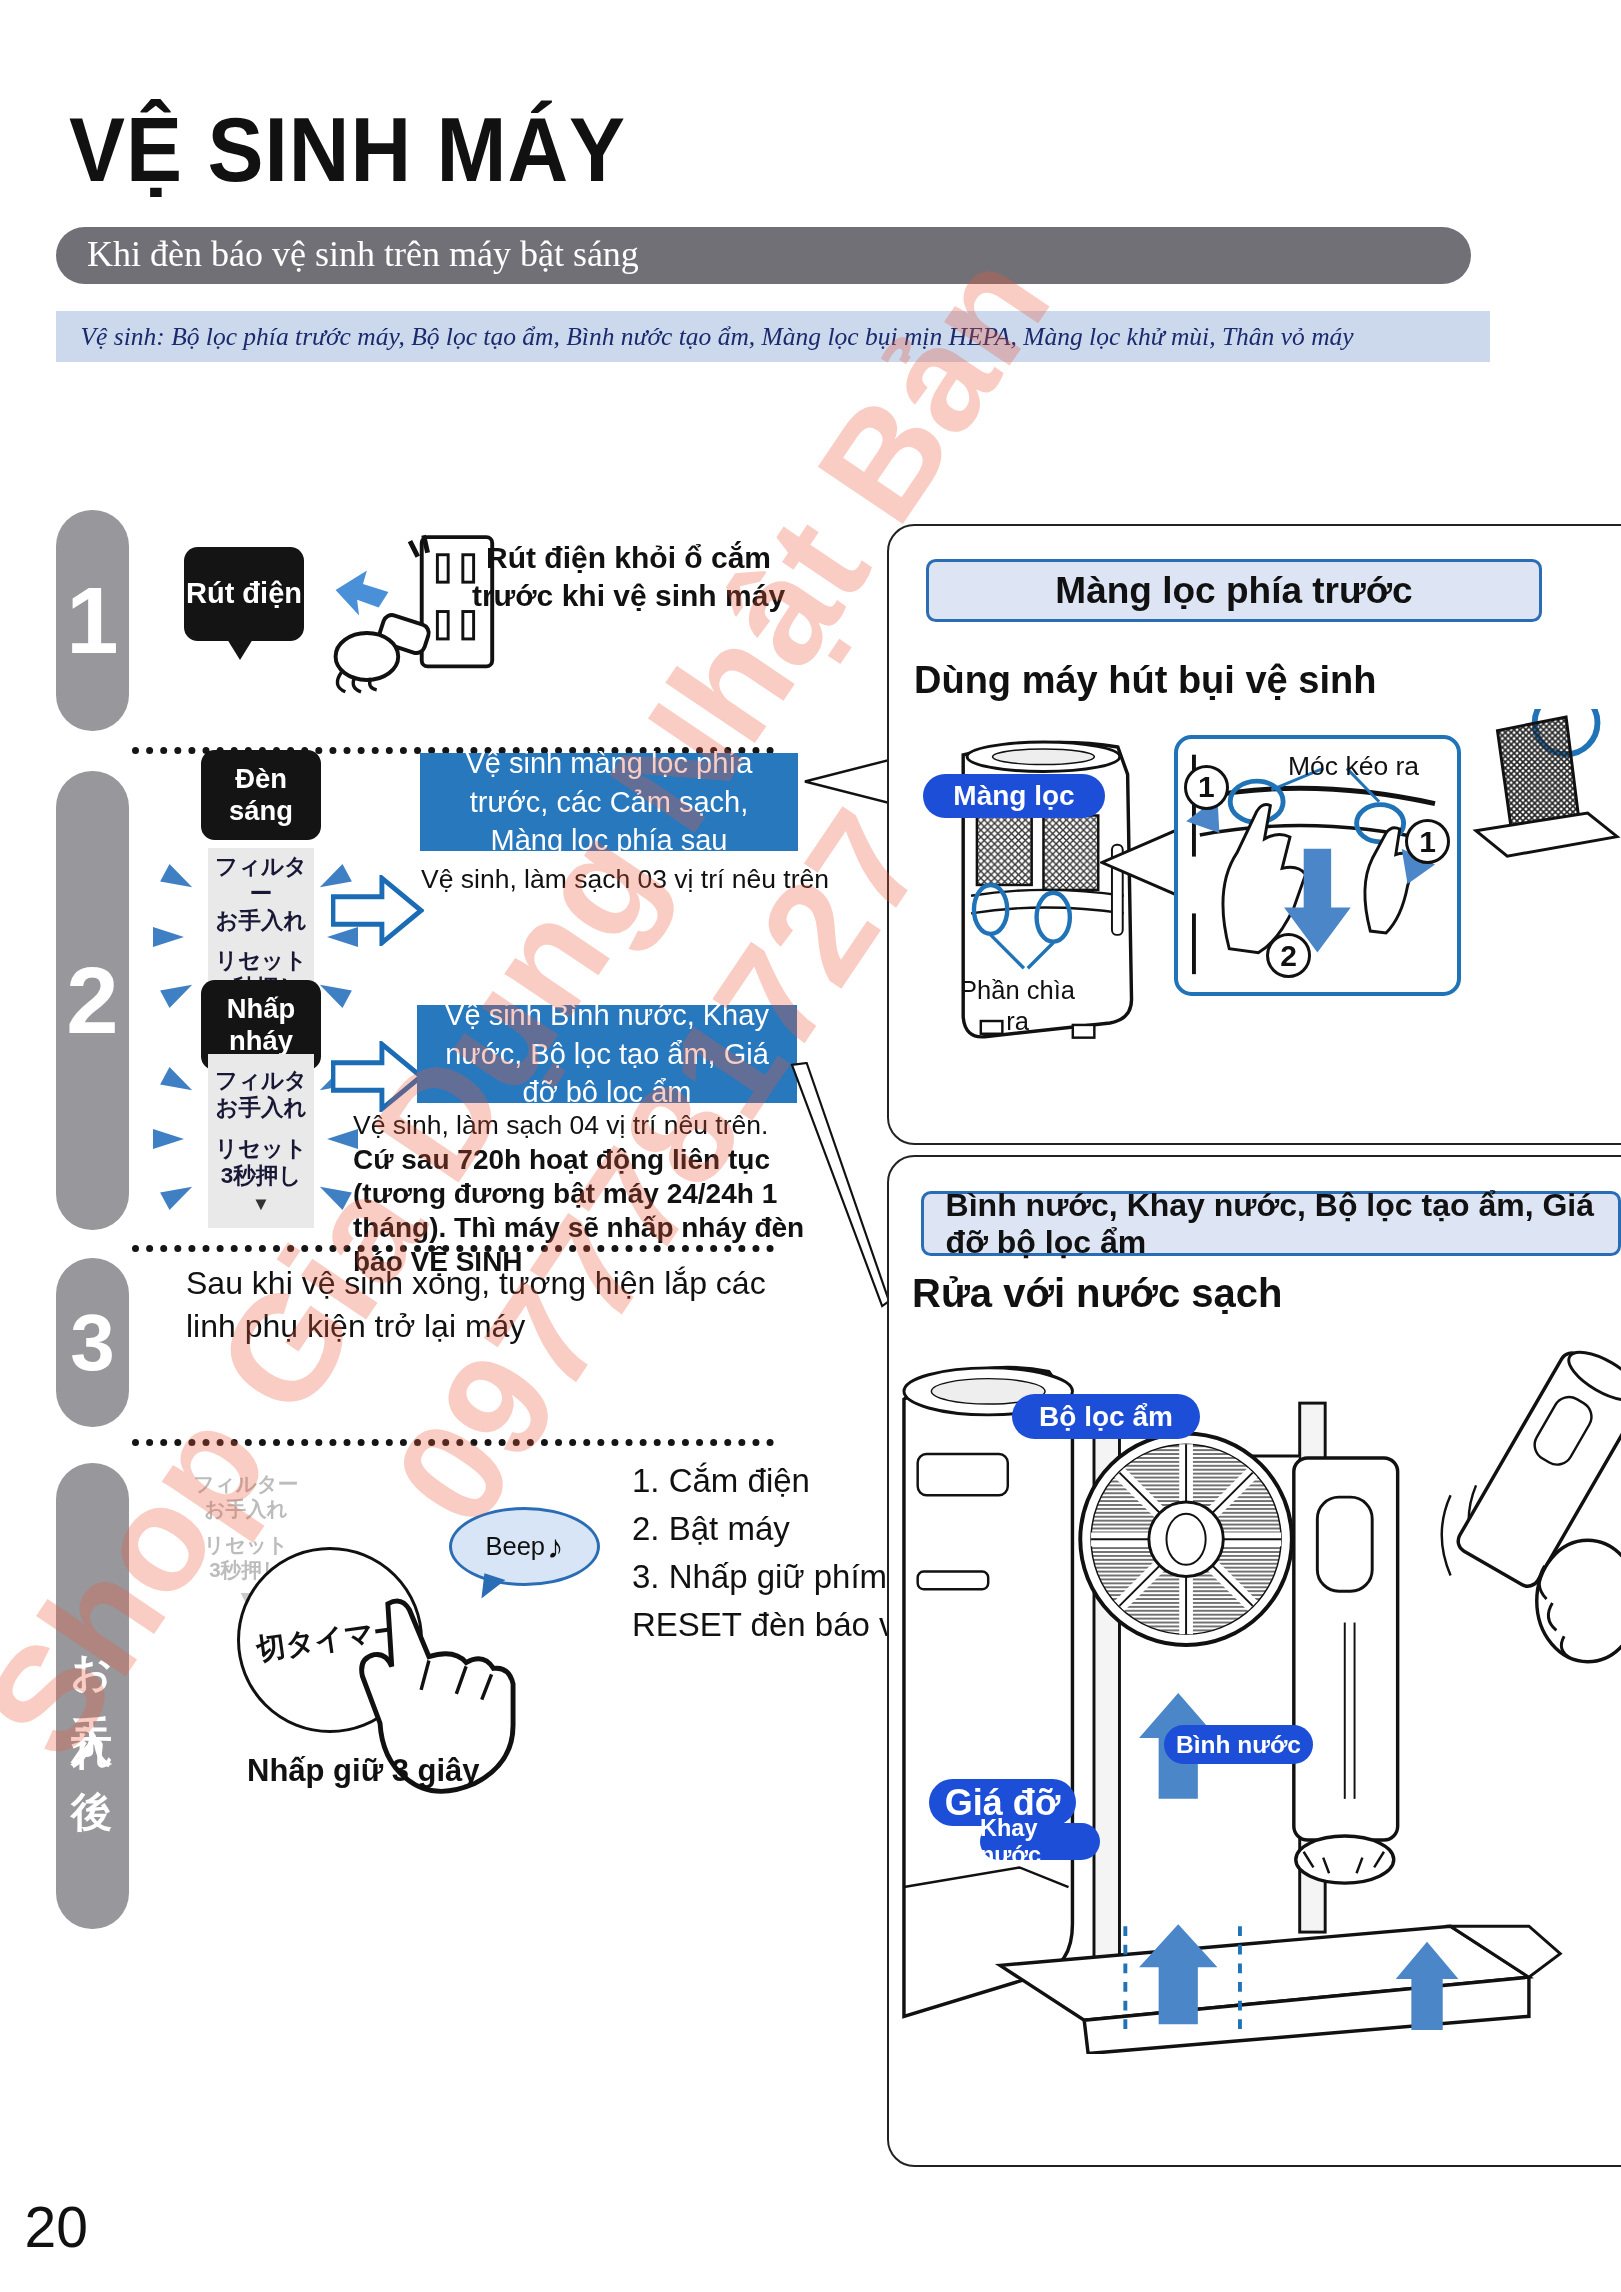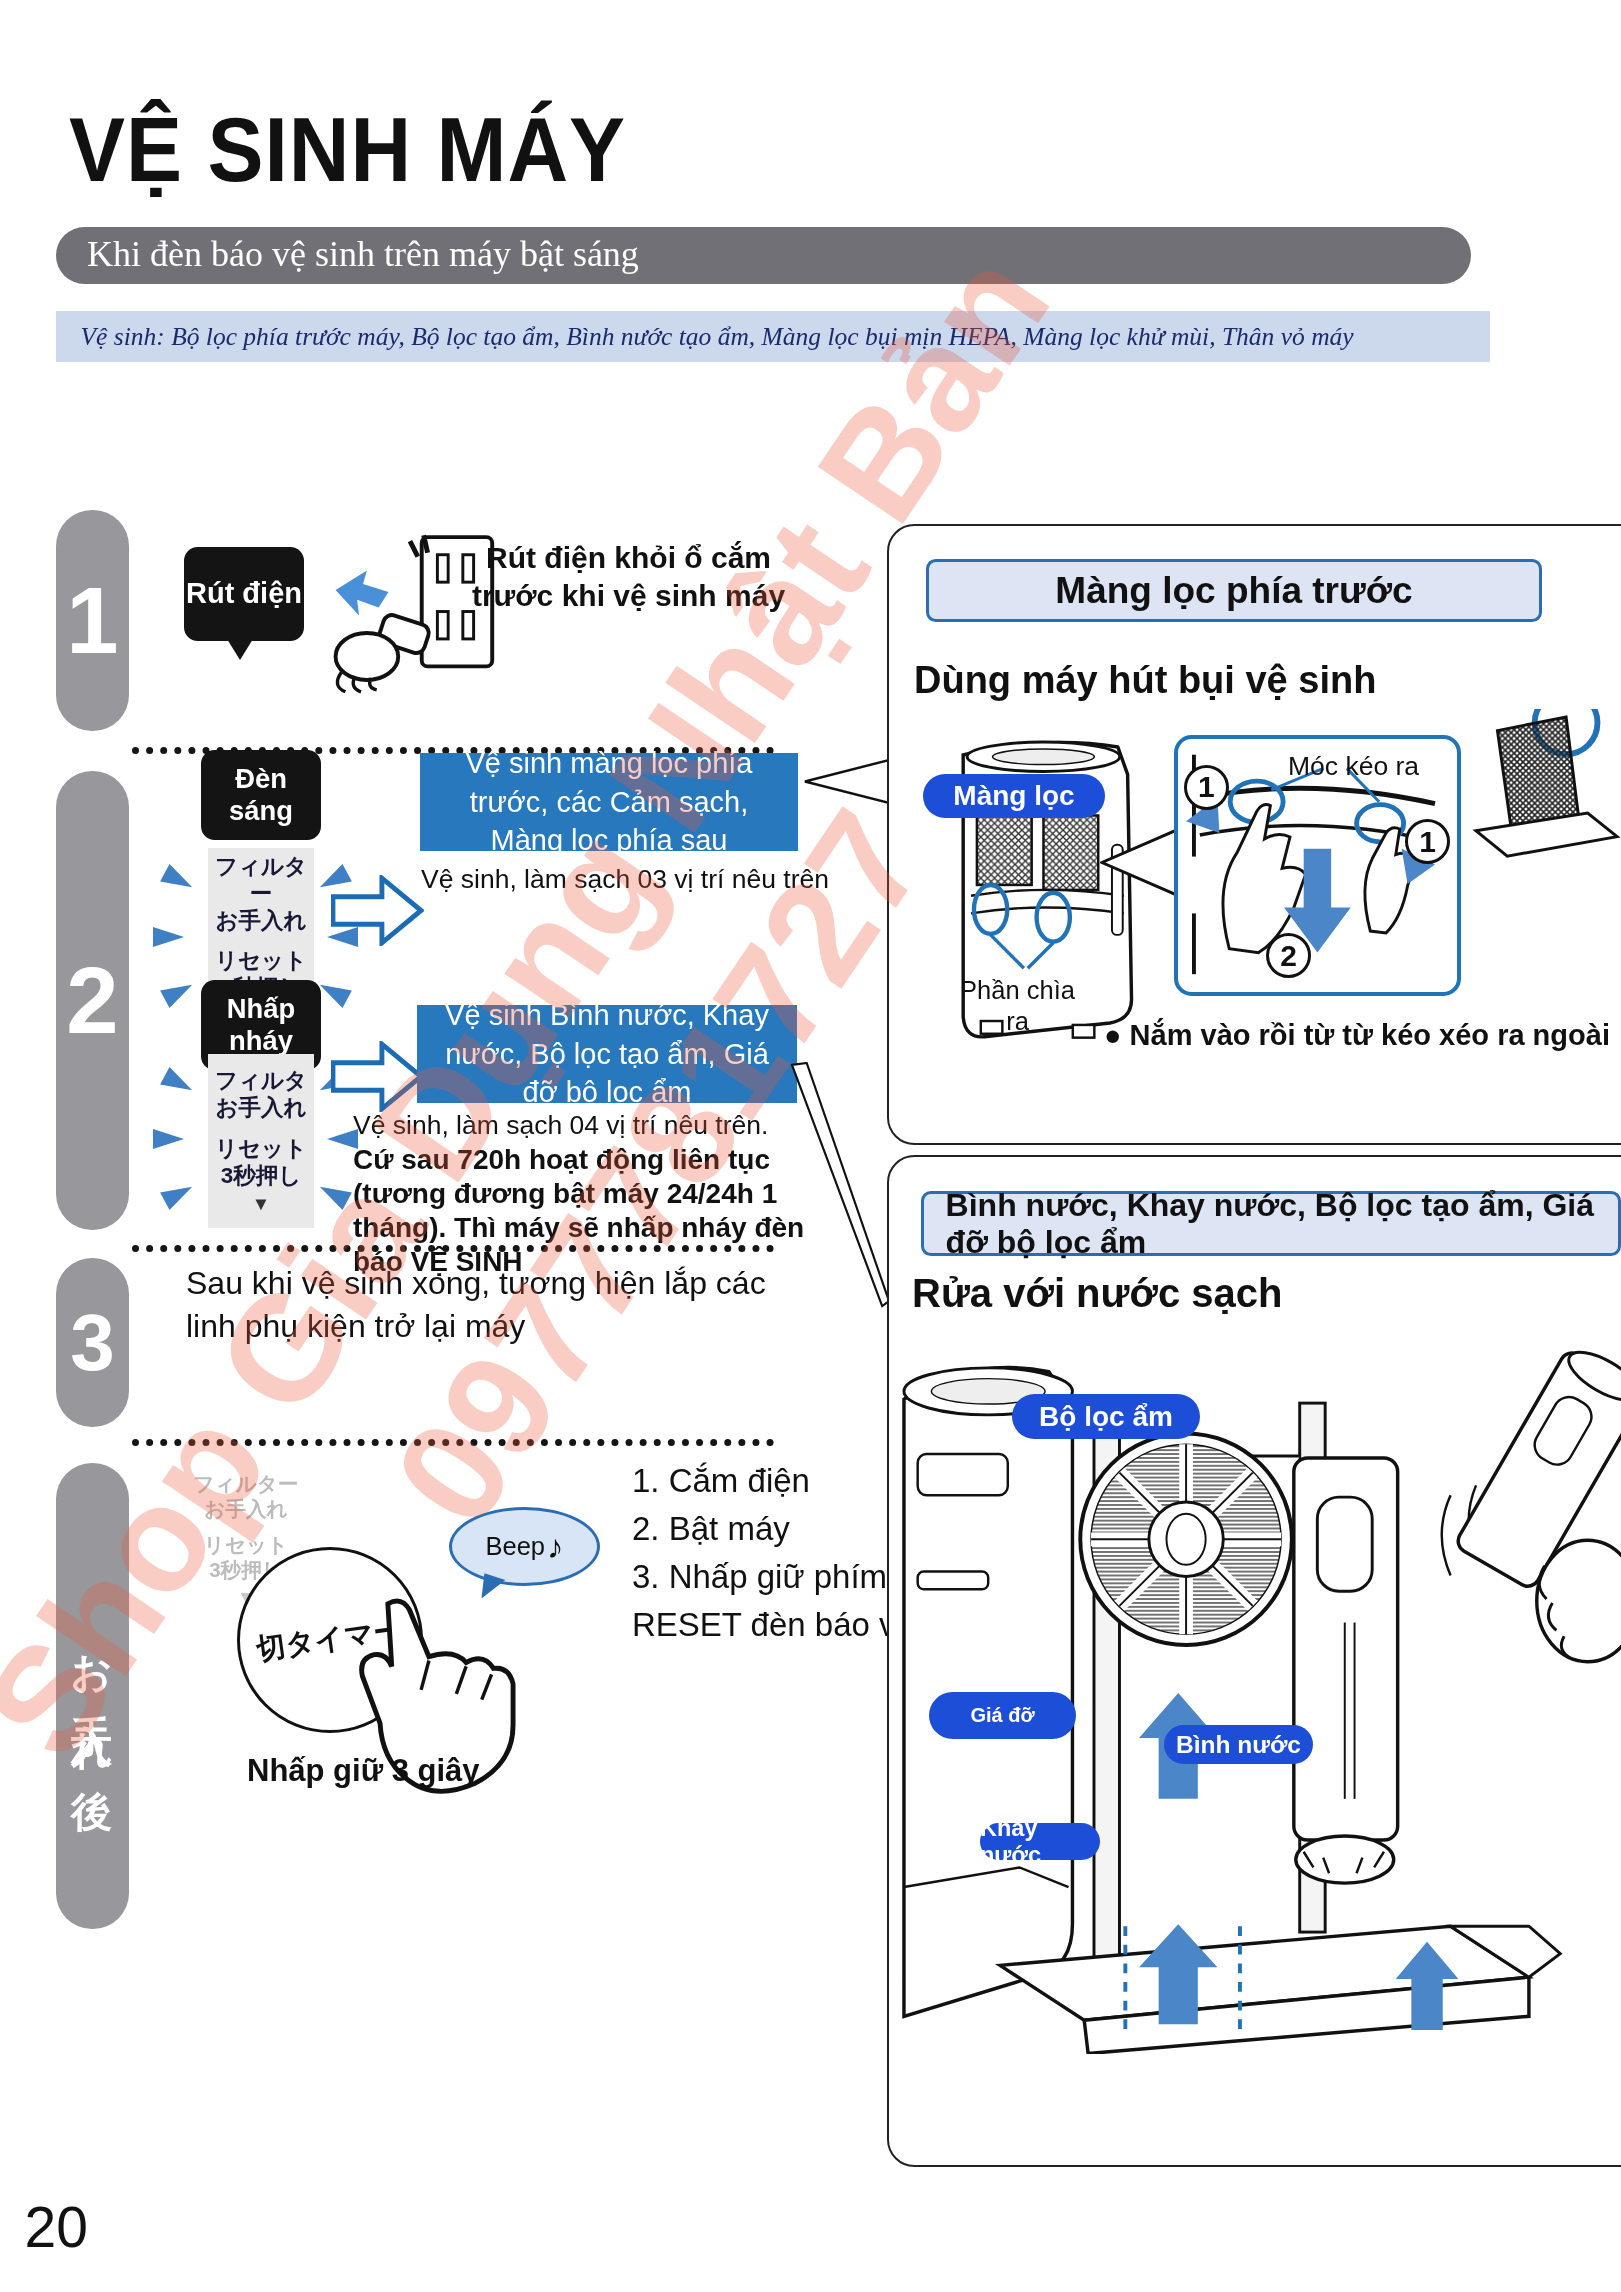--- a/index.html
+++ b/index.html
@@ -247,24 +247,20 @@
     <defs>
       <pattern id="h2" width="6" height="6" patternUnits="userSpaceOnUse">
         <path d="M0,0 l6,6 M6,0 l-6,6" stroke="#222" stroke-width="1.6"></path>
       </pattern>
     </defs>
     <circle cx="98" cy="14" r="32" fill="none" stroke="#2173b8" stroke-width="6"></circle>
     <polygon points="28,22 98,8 112,120 44,136" fill="url(#h2)" stroke="#111" stroke-width="3"></polygon>
     <polygon points="6,124 120,106 150,130 38,150" fill="#fff" stroke="#111" stroke-width="3"></polygon>
   </svg>
 
-  <div class="abs" style="left:1104px;top:1019px;font-size:29px;font-weight:bold;">
-    <span>●</span>
-    <span>Nắm vào rồi từ từ kéo xéo ra ngoài</span>
-  </div>
 
   <div class="abs panel" style="left:887px;top:1155px;width:774px;height:1008px;"></div>
   <div class="abs phead" style="left:921px;top:1191px;width:700px;height:65px;font-size:32px;padding-left:21.6px;">Bình nước, Khay nước, Bộ lọc tạo ẩm, Giá đỡ bộ lọc ẩm</div>
   <div class="abs b" style="left:912px;top:1271px;font-size:40px;">Rửa với nước sạch</div>
 
   <svg class="abs" style="left:902px;top:1338px;" width="719" height="716" viewBox="0 0 734 730">
     <defs>
       <pattern id="h3" width="8" height="8" patternUnits="userSpaceOnUse">
         <path d="M0,2 h8 M0,6 h8" stroke="#444" stroke-width="1.3"></path>
       </pattern>
@@ -321,21 +317,21 @@
         <rect x="612" y="18" width="92" height="232" rx="12" fill="#fff" stroke="#111" stroke-width="3.5"></rect>
         <ellipse cx="658" cy="24" rx="40" ry="16" fill="#fff" stroke="#111" stroke-width="3"></ellipse>
         <rect x="630" y="58" width="40" height="70" rx="16" fill="#fff" stroke="#111" stroke-width="2.5"></rect>
       </g>
       <ellipse cx="700" cy="268" rx="52" ry="62" fill="#fff" stroke="#111" stroke-width="3.5"></ellipse>
       <path d="M656,232 q-12,20 2,34 M664,270 q-10,16 4,28 M676,304 q-8,14 6,22" stroke="#111" stroke-width="3" fill="none"></path>
     </g>
   </svg>
 
   <div class="abs bpill" style="left:1012px;top:1394px;width:188px;height:45px;font-size:28px;">Bộ lọc ẩm</div>
-  <div class="abs bpill" style="left:929px;top:1692px;width:147px;height:47px;font-size:20px;">Giá đỡ</div>
+  <div class="abs bpill" style="left:929px;top:1779px;width:147px;height:47px;font-size:36px;">Giá đỡ</div>
   <div class="abs bpill" style="left:1164px;top:1725px;width:149px;height:39px;font-size:24.5px;">Bình nước</div>
   <div class="abs bpill" style="left:980px;top:1823px;width:120px;height:37px;font-size:23.5px;">Khay nước</div>
 
   <div class="abs pageno">20</div>
 
   <div class="abs watermark">
     <div class="w1">Shop Gia Dụng Nhật Bản</div>
     <div class="w2">0977781727</div>
   </div>
 

